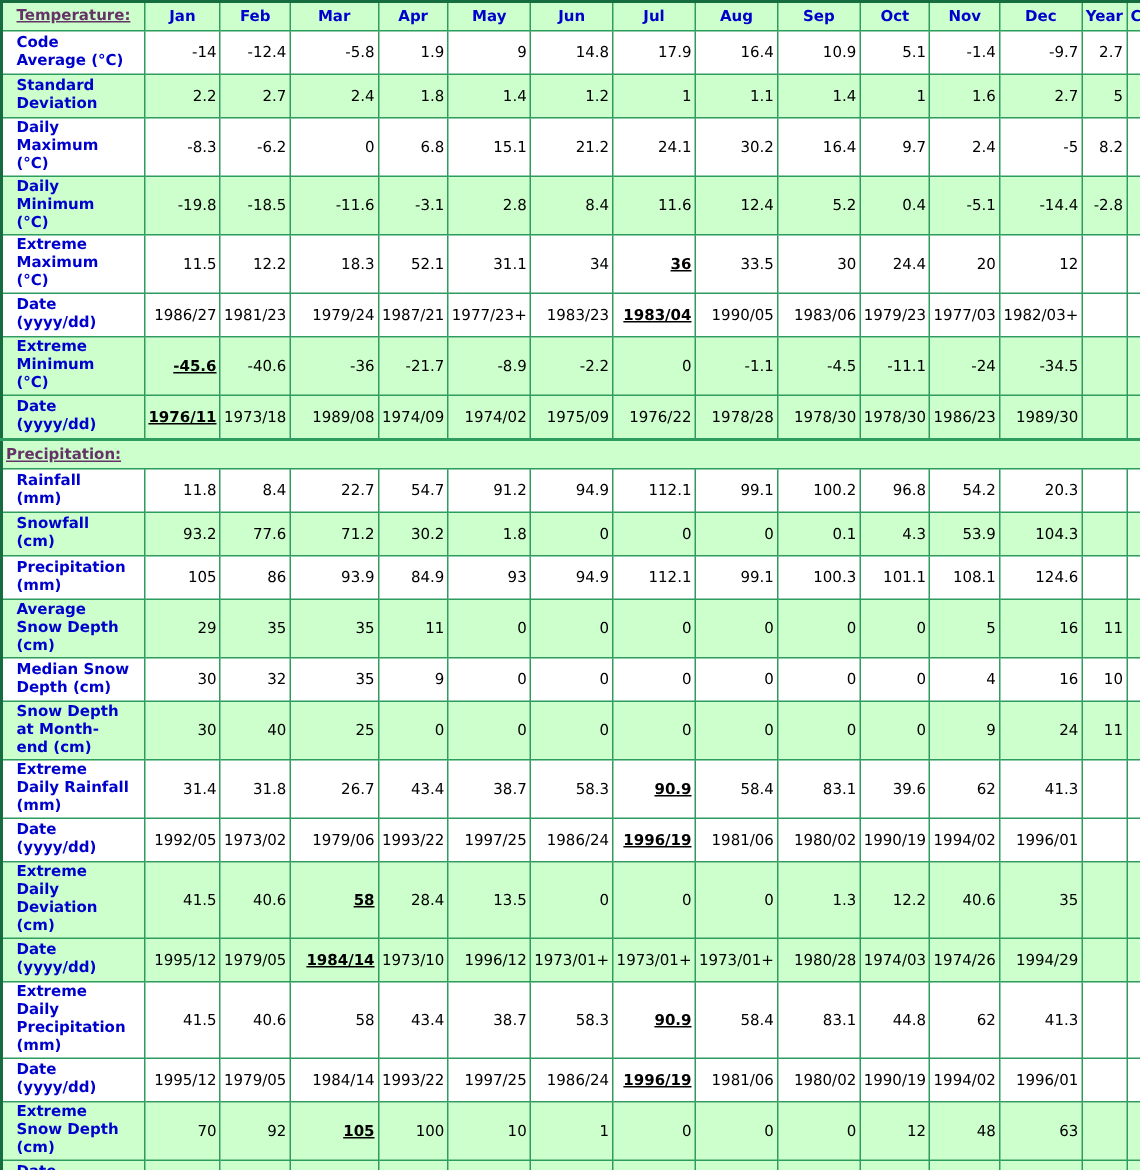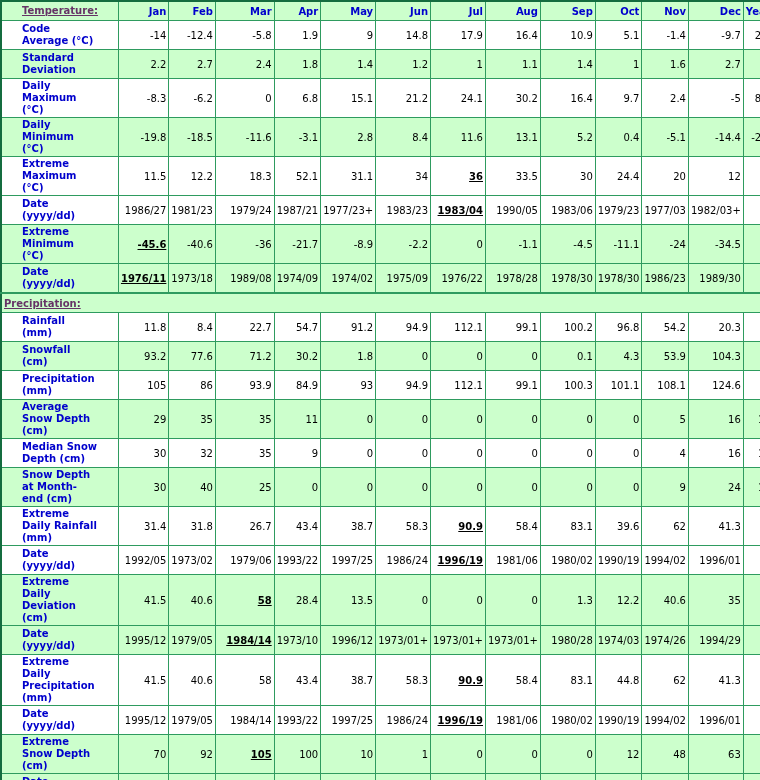--- a/index.html
+++ b/index.html
@@ -1,26 +1,26 @@
 <!DOCTYPE html>
 <html><head>
 <meta charset="utf-8">
 <style>
   html,body{margin:0;padding:0;background:#FFFFFF;}
   body{width:760px;font-family:"DejaVu Sans","Liberation Sans",sans-serif;}
   table{border-collapse:collapse;width:760px;border:2px solid #146C3F;table-layout:auto;}
   td,th{border:1px solid #2E9B5F;font-size:10px;vertical-align:middle;padding:1px 2px;color:#000;}
   tr.data-row td{height:26px;}
-  td.rlabel{color:#0000CC;font-weight:bold;text-align:left;line-height:12px;padding:1px 20px;}
+  td.rlabel{color:#0000CC;font-weight:bold;text-align:left;line-height:12px;padding:1px 9px;}
   td.val{text-align:right;white-space:nowrap;}
   td.val.b{font-weight:bold;text-decoration:underline;}
   tr.shaded td{background:#CCFFCC;}
   tr.plain td{background:#FFFFFF;}
   tr.head-row td{background:#CCFFCC;height:16px;}
-  td.month{color:#0000CC;font-weight:bold;text-align:right;white-space:nowrap;}
+  td.month{color:#0000CC;font-weight:bold;text-align:center;white-space:nowrap;}
   tr.section-row td{background:#CCFFCC;height:16px;border-top:2px solid #2E9B5F;}
   .section-link{color:#663366;font-weight:bold;text-decoration:underline;cursor:pointer;white-space:nowrap;}
   col.c-label{width:80px;}
   col.c-year{width:34px;}
   col.c-code{width:33px;}
 </style>
 </head>
 <body>
 
 <table>
@@ -112,21 +112,21 @@
       </tr>
       <tr class="shaded data-row">
         <td class="rlabel">Daily Minimum (°C)</td>
         <td class="val">-19.8</td>
         <td class="val">-18.5</td>
         <td class="val">-11.6</td>
         <td class="val">-3.1</td>
         <td class="val">2.8</td>
         <td class="val">8.4</td>
         <td class="val">11.6</td>
-        <td class="val">13.1</td>
+        <td class="val">12.4</td>
         <td class="val">5.2</td>
         <td class="val">0.4</td>
         <td class="val">-5.1</td>
         <td class="val">-14.4</td>
         <td class="val">-2.8</td>
         <td class="val">D</td>
       </tr>
       <tr class="plain data-row">
         <td class="rlabel">Extreme Maximum (°C)</td>
         <td class="val">11.5</td>

